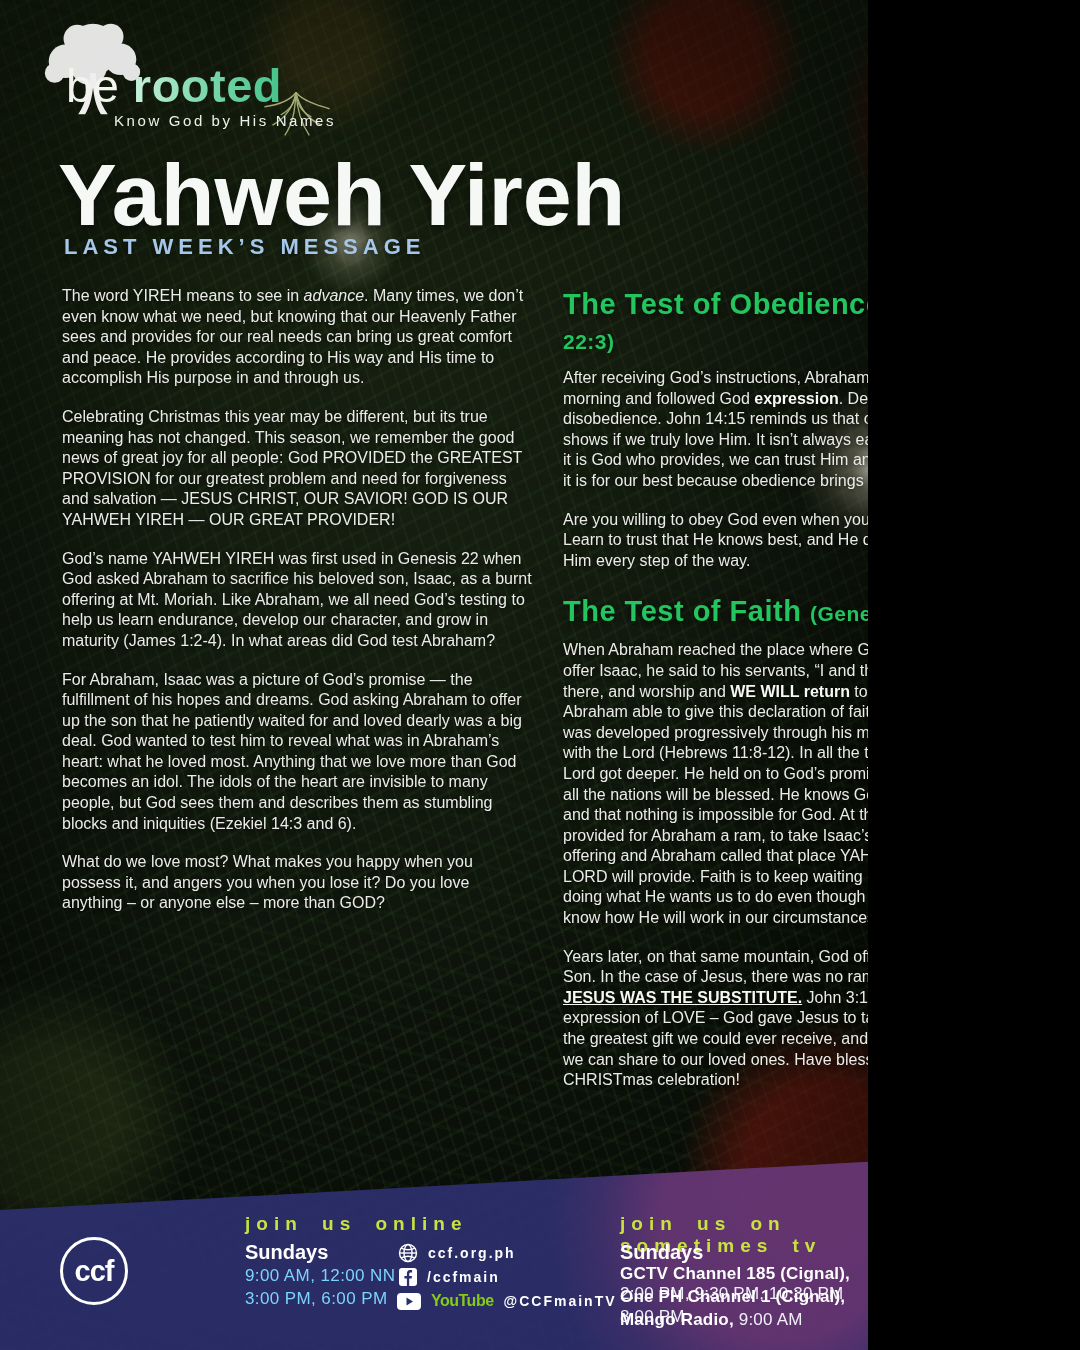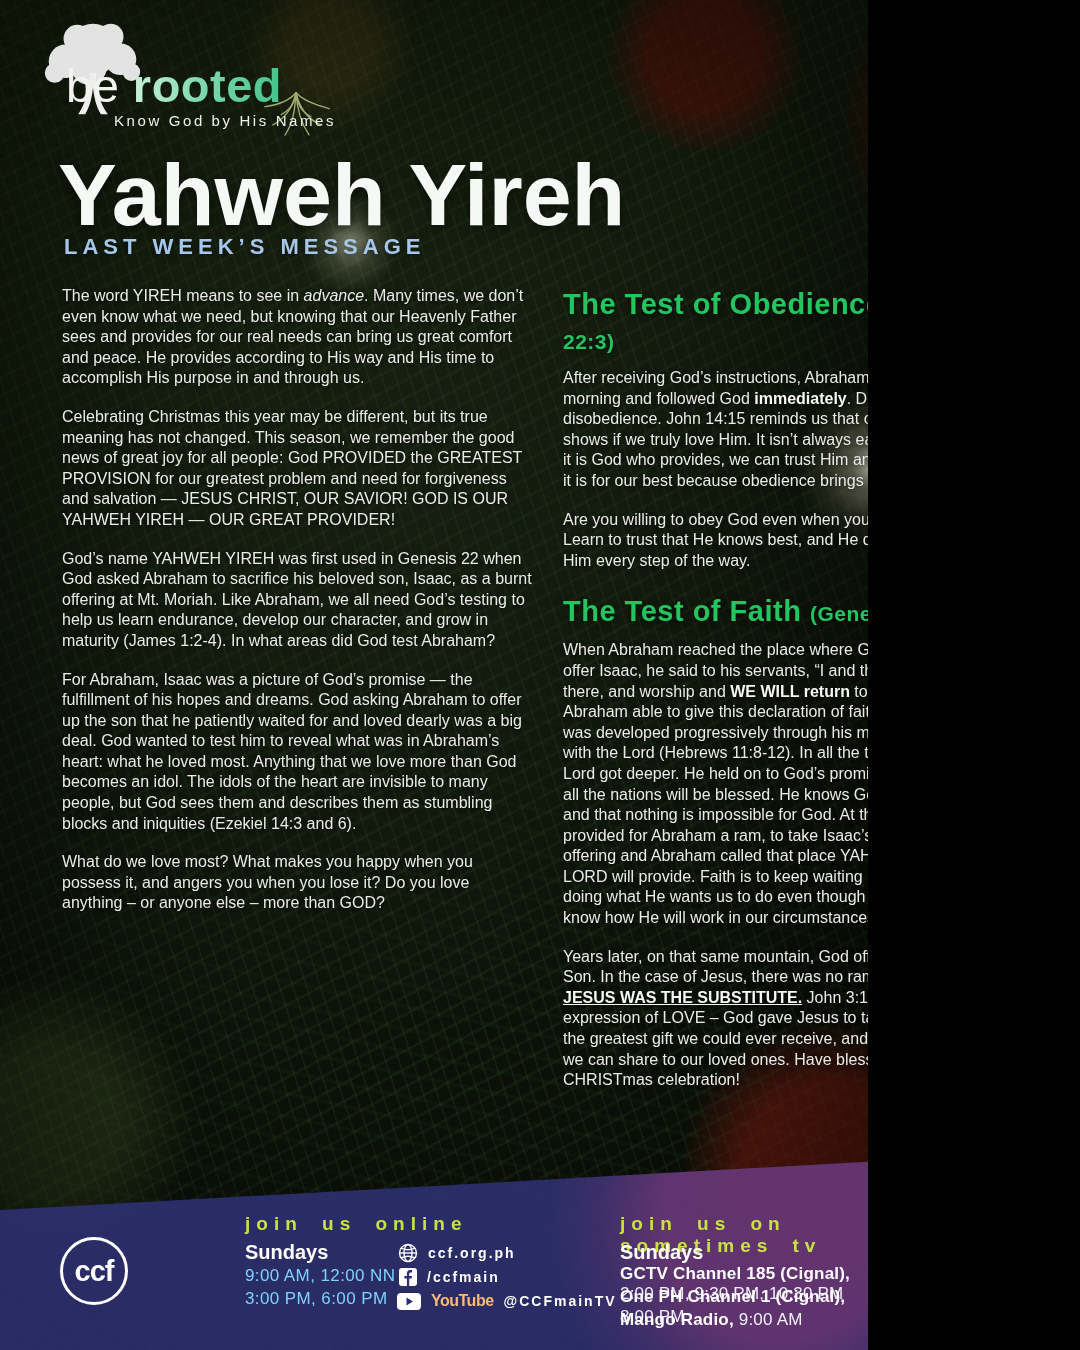--- a/index.html
+++ b/index.html
@@ -61,21 +61,21 @@
   .ccf-logo{left:60px;top:1237px;width:62px;height:62px;border:3.5px solid #fff;
     border-radius:50%;display:flex;align-items:center;justify-content:center;
     font-size:29px;font-weight:bold;letter-spacing:-1px;color:#fff;text-align:right;}
   .fhead{font-size:19px;font-weight:bold;letter-spacing:6px;word-spacing:8px;color:#c8e240;}
   .fday{font-size:20px;font-weight:bold;}
   .ftime{font-size:17px;letter-spacing:.4px;color:#7dd3fc;}
   .fline{font-size:17px;letter-spacing:.2px;color:#f0f1f8;}
   .fline b{color:#fff;}
   .licon-row{display:flex;align-items:center;gap:10px;}
   .llabel{font-size:14px;font-weight:bold;letter-spacing:2px;color:#fff;}
-  .yt-word{font-size:16px;font-weight:bold;letter-spacing:-0.5px;color:#fdba74;}
+  .yt-word{font-size:16px;font-weight:bold;letter-spacing:-0.5px;color:#84cc16;}
 </style>
 </head>
 <body>
 
 <div class="page">
   <div class="bg"></div>
 
   <svg class="tree" viewBox="0 0 130 120">
     <g fill="#ffffff" opacity="0.95">
       <circle cx="64" cy="34" r="26"></circle>
@@ -110,21 +110,21 @@
   <div class="col col-left">
     <p>The word YIREH means to see in <i>advance</i>. Many times, we don’t even know what we need, but knowing that our Heavenly Father sees and provides for our real needs can bring us great comfort and peace. He provides according to His way and His time to accomplish His purpose in and through us.</p>
     <p>Celebrating Christmas this year may be different, but its true meaning has not changed. This season, we remember the good news of great joy for all people: God PROVIDED the GREATEST PROVISION for our greatest problem and need for forgiveness and salvation — JESUS CHRIST, OUR SAVIOR! GOD IS OUR YAHWEH YIREH — OUR GREAT PROVIDER!</p>
     <p>God’s name YAHWEH YIREH was first used in Genesis 22 when God asked Abraham to sacrifice his beloved son, Isaac, as a burnt offering at Mt. Moriah. Like Abraham, we all need God’s testing to help us learn endurance, develop our character, and grow in maturity (James 1:2-4). In what areas did God test Abraham?</p>
     <p>For Abraham, Isaac was a picture of God’s promise — the fulfillment of his hopes and dreams. God asking Abraham to offer up the son that he patiently waited for and loved dearly was a big deal. God wanted to test him to reveal what was in Abraham’s heart: what he loved most. Anything that we love more than God becomes an idol. The idols of the heart are invisible to many people, but God sees them and describes them as stumbling blocks and iniquities (Ezekiel 14:3 and 6).</p>
     <p>What do we love most? What makes you happy when you possess it, and angers you when you lose it? Do you love anything – or anyone else – more than GOD?</p>
   </div>
 
   <div class="col col-right">
     <h2><span>The Test of Obedience</span> <span class="hrf">(Genesis 22:3)</span></h2>
-    <p>After receiving God’s instructions, Abraham got up early in the morning and followed God <b>immediately</b>. Delayed obedience is disobedience. John 14:15 reminds us that our obedience to God shows if we truly love Him. It isn’t always easy, but since we know it is God who provides, we can trust Him and obey Him. We know it is for our best because obedience brings blessings.</p>
+    <p>After receiving God’s instructions, Abraham got up early in the morning and followed God <b>expression</b>. Delayed obedience is disobedience. John 14:15 reminds us that our obedience to God shows if we truly love Him. It isn’t always easy, but since we know it is God who provides, we can trust Him and obey Him. We know it is for our best because obedience brings blessings.</p>
     <p>Are you willing to obey God even when you don’t feel like doing it? Learn to trust that He knows best, and He desires for us to obey Him every step of the way.</p>
     <h2><span>The Test of Faith</span> <span class="hrf">(Genesis 22:4-14)</span></h2>
     <p>When Abraham reached the place where God had told him to offer Isaac, he said to his servants, “I and the boy will go over there, and worship and <b>WE WILL return</b> to you.”  How was Abraham able to give this declaration of faith? Abraham’s faith was developed progressively through his many years of walking with the Lord (Hebrews 11:8-12). In all the trials, his faith in the Lord got deeper. He held on to God’s promise that through Isaac all the nations will be blessed. He knows God is true to His word, and that nothing is impossible for God. At the perfect time, God provided for Abraham a ram, to take Isaac’s place as a burnt offering and Abraham called that place YAHWEH YIREH — the LORD will provide. Faith is to keep waiting on the Lord and keep doing what He wants us to do even though sometimes we do not know how He will work in our circumstances.</p>
     <p>Years later, on that same mountain, God offered His only begotten Son. In the case of Jesus, there was no ram for a substitute: <b><u>JESUS WAS THE SUBSTITUTE.</u></b> John 3:16 captures this perfect expression of LOVE – God gave Jesus to take our place. He is the greatest gift we could ever receive, and the greatest blessing we can share to our loved ones. Have blessed, Christ-centered CHRISTmas celebration!</p>
   </div>
 
   <div class="footer-band"></div>
 
   <div class="fitem ccf-logo">ccf</div>
 

